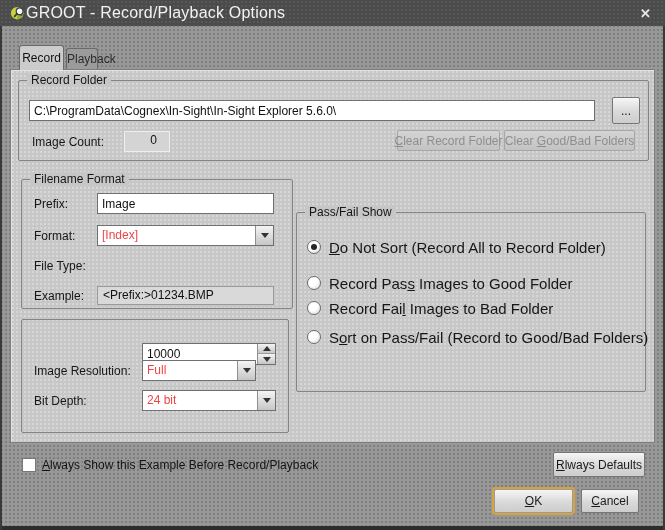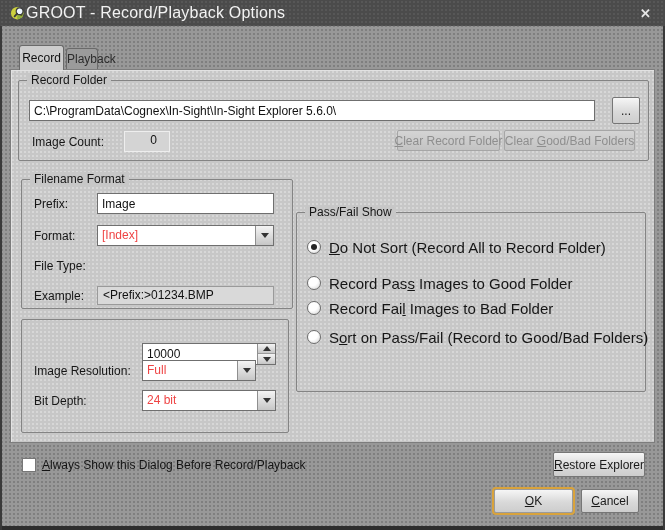--- a/index.html
+++ b/index.html
@@ -232,24 +232,24 @@
       </div>
       <div class="radio-row" style="top:116px;">
         <span class="radio"></span>
         <span class="radio-label"><span>S</span><span class="accel">o</span><span>rt on Pass/Fail (Record to Good/Bad Folders)</span></span>
       </div>
     </div>
 
   </div>
 
   <div class="checkbox"></div>
-  <div class="check-label"><span></span><span class="accel">A</span><span>lways Show this Dialog Before Record/Playback</span></div>
+  <div class="check-label"><span></span><span class="accel">A</span><span>lways Show this Example Before Record/Playback</span></div>
 
   <button class="btn" style="left:553px; top:452px; width:92px; height:25px;">
-    <span></span><span class="accel">R</span><span>estore Explorer</span>
+    <span></span><span class="accel">R</span><span>lways Defaults</span>
   </button>
 
   <button class="btn focused" style="left:494px; top:489px; width:79px; height:24px;">
     <span></span><span class="accel">O</span><span>K</span>
   </button>
 
   <button class="btn" style="left:581px; top:489px; width:58px; height:24px;">
     <span></span><span class="accel">C</span><span>ancel</span>
   </button>
 

